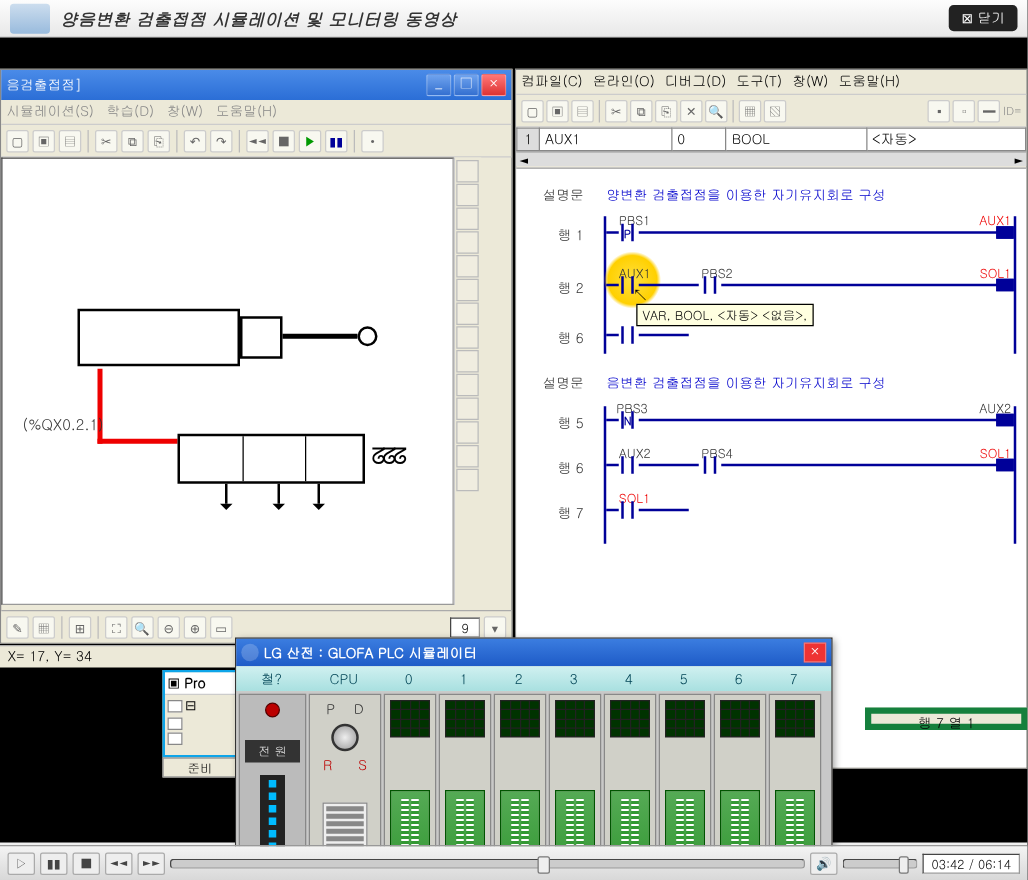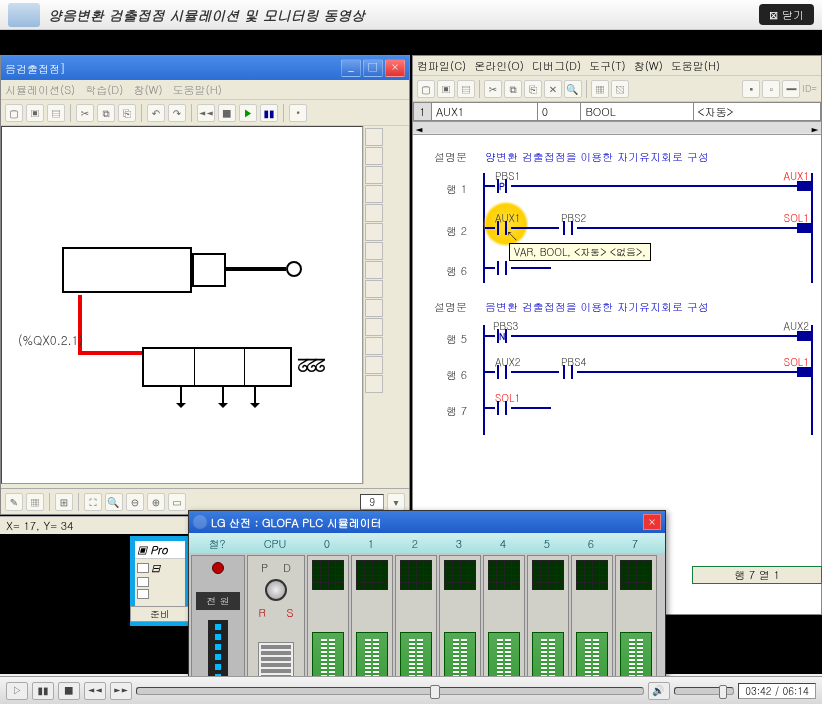--- a/index.html
+++ b/index.html
@@ -79,21 +79,21 @@
 .contact.p::before, .contact.p::after { background:#009; }
 .contact .inner { position:absolute; left:6px; top:1px; font-size:9px; color:#009; font-weight:bold;}
 .clabel { position: absolute; font-size: 10px; color: #333; }
 .rlabel { position: absolute; font-size: 10px; color: #e00; right: 12px; }
 .coil { position: absolute; right: 10px; width: 14px; height: 10px; border: 2px solid #009; background: #009; }
 .hl-spot { position: absolute; width: 46px; height: 46px; background: radial-gradient(#ffe040,#ffd000 60%, transparent 70%); border-radius: 50%; }
 .cursor-arrow { position:absolute; font-size:14px; color:#000; }
 .tooltip-box { position:absolute; background:#ffffe0; border:1px solid #000; padding:1px 4px; font-size:10px; white-space:nowrap; }
 
 
-.proj-panel { position:absolute; left:130px; top:506px; width:60px; height:90px; background:#ece9d8; border:5px solid #0ea5e9;font-style:italic; }
+.proj-panel { position:absolute; left:130px; top:506px; width:60px; height:70px; background:#ece9d8; border:2px solid #0ea5e9; }
 .proj-panel .hdr { background:#fff; border-bottom:1px solid #ccc; padding:1px 2px; font-size:10px; font-weight:bold; }
 .proj-panel .row { padding:1px 2px; font-size:10px; display:flex; align-items:center; gap:2px;}
 .proj-panel .ic { width:12px; height:10px; border:1px solid #888; background:#fff;}
 
 .ready-bar { position:absolute; left:130px; top:576px; width:60px; height:16px; background:#ece9d8; border:1px solid #999; text-align:center; line-height:14px; font-size:10px;}
 
 
 .sim-win { position: absolute; left: 188px; top: 480px; width: 478px; height: 200px; background: #d4d0c8; border: 1px solid #333; box-shadow: 2px 2px 6px rgba(0,0,0,.4); }
 .sim-title { height: 22px; background: linear-gradient(#3b7de0,#1e5bc7); color: #fff; display: flex; align-items: center; padding: 0 4px; font-size: 11px; }
 .sim-title .ic { width:14px; height:14px; background:#fff3; border-radius:50%; margin-right:4px;}
@@ -115,21 +115,21 @@
 .cpu-letters { display:flex; justify-content:space-around; font-size:9px; color:#b00;}
 .cpu-term { position:absolute; bottom:6px; left:10px; width:36px; height:58px; background:#eee; border:1px solid #888; }
 .cpu-term .pin { height:4px; margin:2px; background:#888;}
 .slot-io { width:42px; }
 .io-leds { width:32px; height:30px; margin:4px auto; background:#222; display:grid; grid-template-columns:repeat(4,1fr); grid-template-rows:repeat(4,1fr); gap:1px; padding:1px;}
 .io-leds .l { background:#030;}
 .io-conn { position:absolute; bottom:4px; left:4px; right:4px; height:70px; background:linear-gradient(#5a5,#393); border:1px solid #050;}
 .io-conn .pins { position:absolute; top:6px; bottom:6px; left:8px; width:6px; background:repeating-linear-gradient(#fff 0,#fff 2px,#393 2px,#393 4px);}
 .io-conn .pins2 { left:auto; right:8px;}
 
-.right-status { position:absolute; right:0; bottom:90px; height:18px; width:130px; background:#ece9d8; border:1px solid #15803d; text-align:center; line-height:16px; font-size:11px;}
+.right-status { position:absolute; right:0; bottom:90px; height:18px; width:130px; background:#ece9d8; border:5px solid #15803d; text-align:center; line-height:16px; font-size:11px;}
 
 
 .media-bar { position: absolute; left: 0; right: 0; bottom: 0; height: 28px; background: linear-gradient(#f4f4f4,#d8d8d8); border-top: 1px solid #999; display: flex; align-items: center; padding: 0 6px; gap: 4px; }
 .m-btn { width: 22px; height: 18px; background: #eee; border: 1px solid #aaa; border-radius: 2px; text-align: center; line-height: 14px; font-size: 10px; color: #444; cursor: pointer; }
 .m-track { flex: 1; height: 8px; background: #ccc; border: 1px inset #999; position: relative; border-radius: 3px; }
 .m-thumb { position: absolute; top: -3px; width: 10px; height: 14px; background: #eee; border: 1px solid #777; border-radius: 2px; }
 .m-time { width: 78px; height: 16px; background: #fff; border: 1px inset #999; text-align: center; font-size: 10px; line-height: 14px; }
 .m-vol { width: 60px; height: 8px; background: #ccc; border: 1px inset #999; position:relative; border-radius:3px;}
 .m-vol .vt { position:absolute; top:-3px; left:44px; width:8px; height:14px; background:#eee; border:1px solid #777; border-radius:2px;}
 </style>

